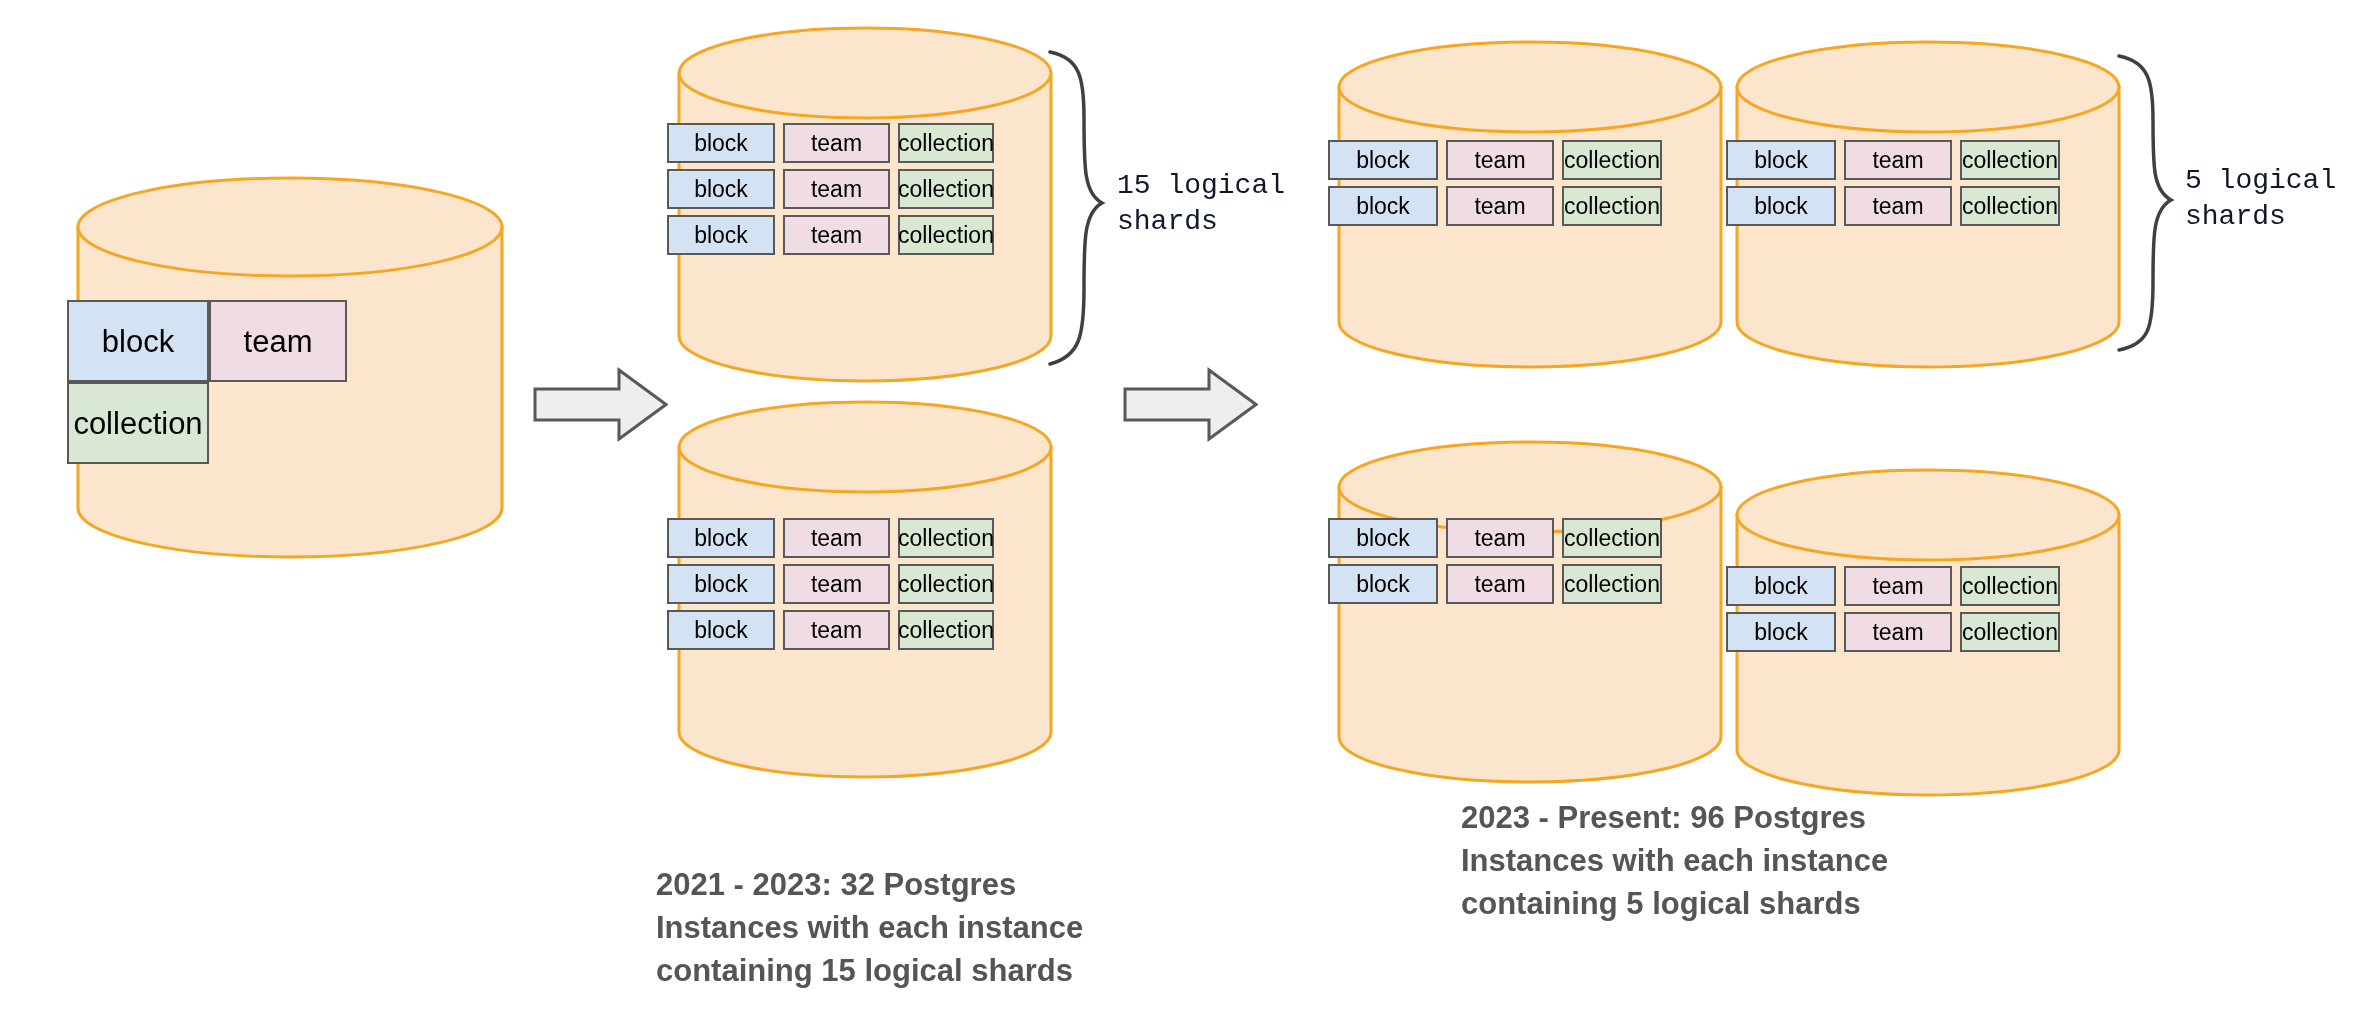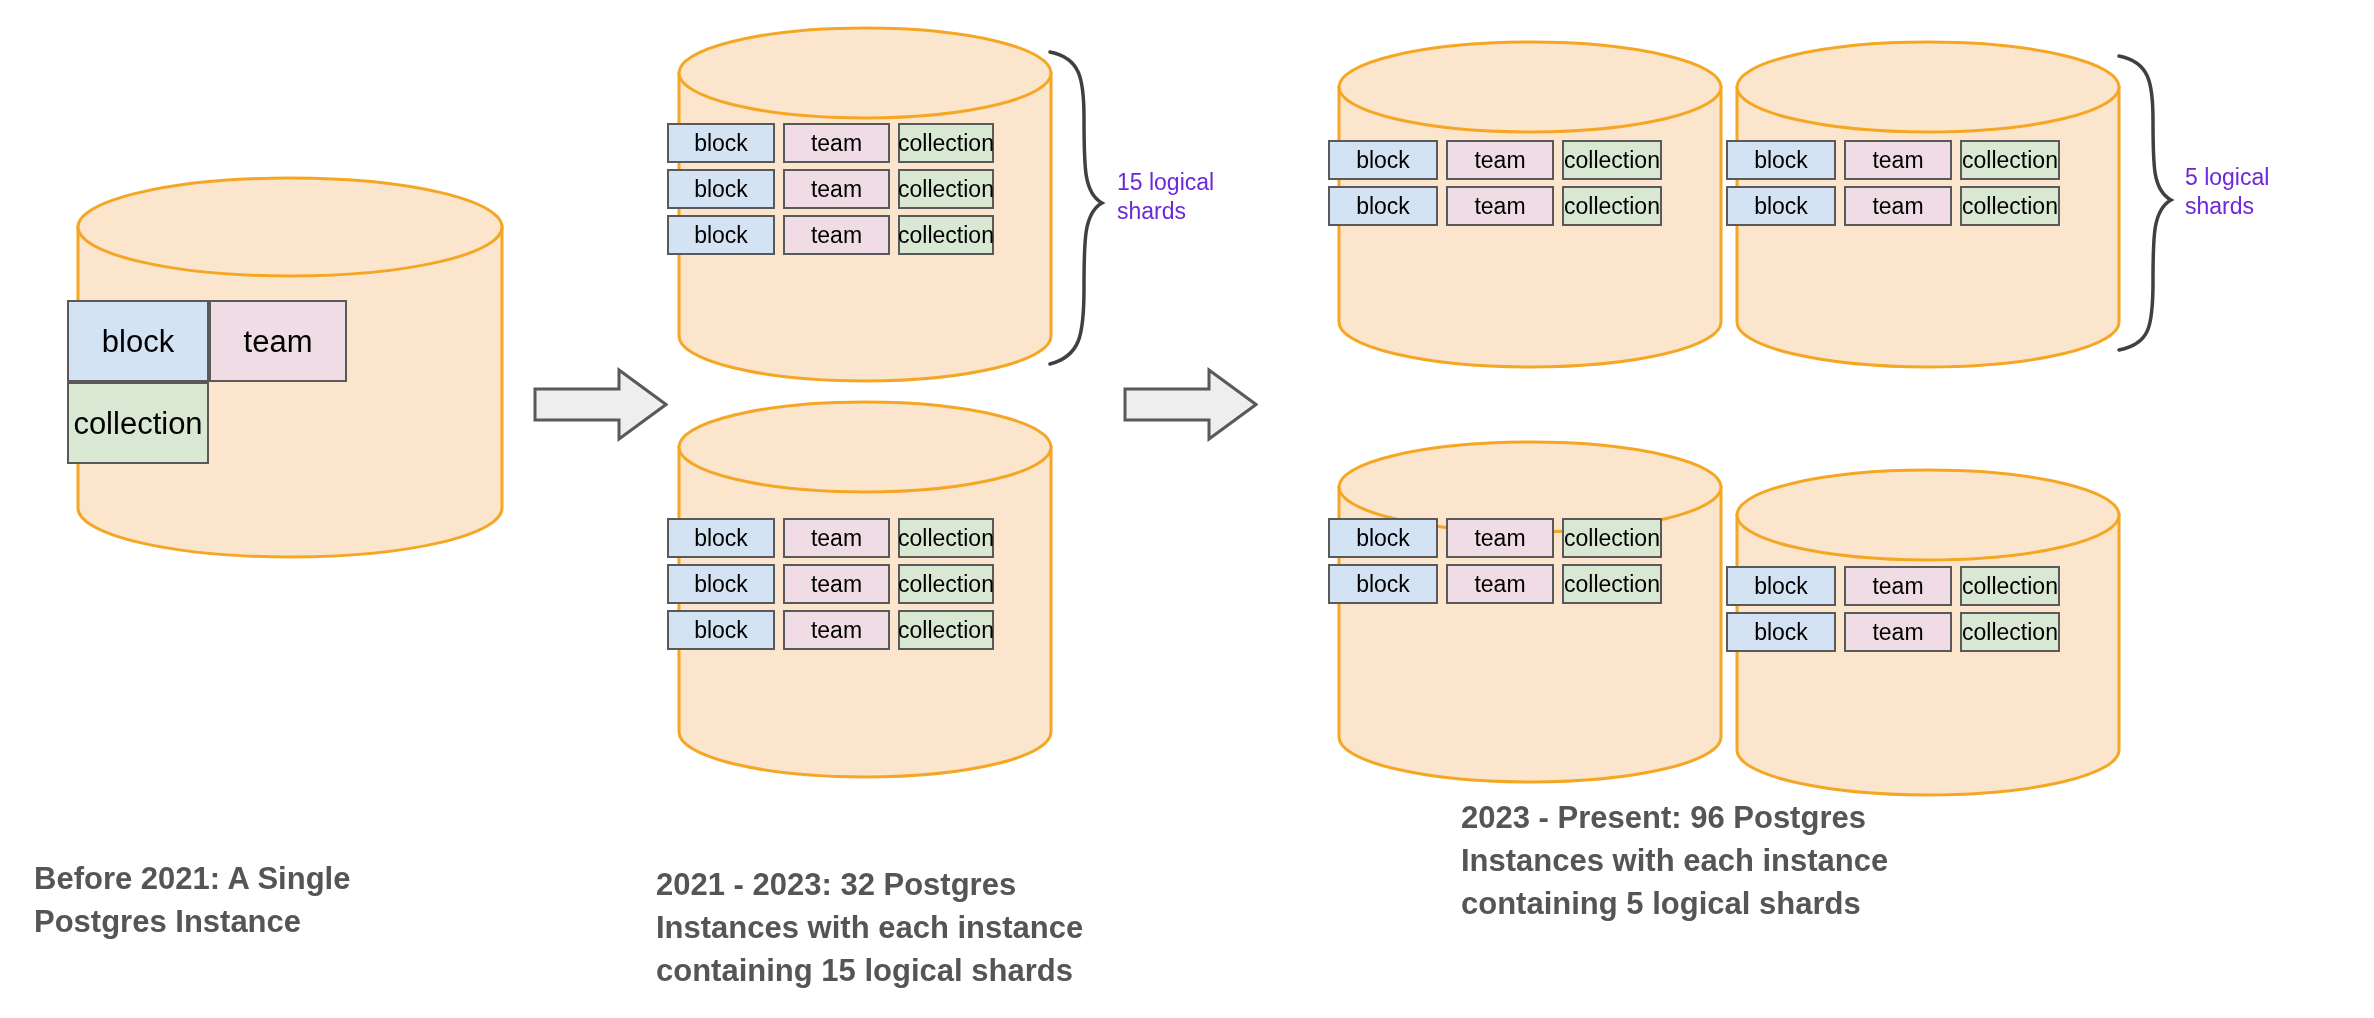--- a/index.html
+++ b/index.html
@@ -61,24 +61,24 @@
     box-sizing: border-box;
   }
 
   .arrow {
     position: absolute;
   }
 
   .brace-wrap { position: absolute; }
   .brace-label {
     position: absolute;
-    font-size: 23px;
-    color: #6d28d9;
+    font-size: 28px;
+    color: #0f172a;
     line-height: 1.28;
-    font-family: Liberation Sans, sans-serif;
+    font-family: Liberation Mono, monospace;
     white-space: pre-line;
   }
 
   .caption {
     position: absolute;
     font-size: 31px;
     font-weight: bold;
     color: #555555;
     line-height: 1.38;
     font-family: "Liberation Sans", sans-serif;
@@ -101,22 +101,20 @@
       </div>
       <div class="big-shard shard team" style="left:134px; top:125px; width:138px; height:82px; position:absolute;">
         <span>team</span>
       </div>
       <div class="big-shard shard collection" style="left:-8px; top:207px; width:142px; height:82px; position:absolute;">
         <span>collection</span>
       </div>
     </div>
   </div>
 
-  <div class="caption" style="left:34px; top:858px; width:420px;">Before 2021: A Single
-Postgres Instance</div>
 
   <div class="arrow" style="left:533px; top:367px; width:135px; height:75px;">
     <svg width="135" height="75" viewBox="0 0 135 75">
       <path d="M2,22 L86,22 L86,3 L133,37.5 L86,72 L86,53 L2,53 Z" fill="#eeeeee" stroke="#595959" stroke-width="3" stroke-linejoin="miter"></path>
     </svg>
   </div>
 
   <div class="cyl" style="left:676px; top:26px; width:378px; height:358px;">
     <svg width="378" height="358" viewBox="0 0 378 358">
       <path d="M3,47 L3,310 A186,45 0 0 0 375,310 L375,47 Z" fill="#fce5cd" stroke="#f5a623" stroke-width="3"></path>

